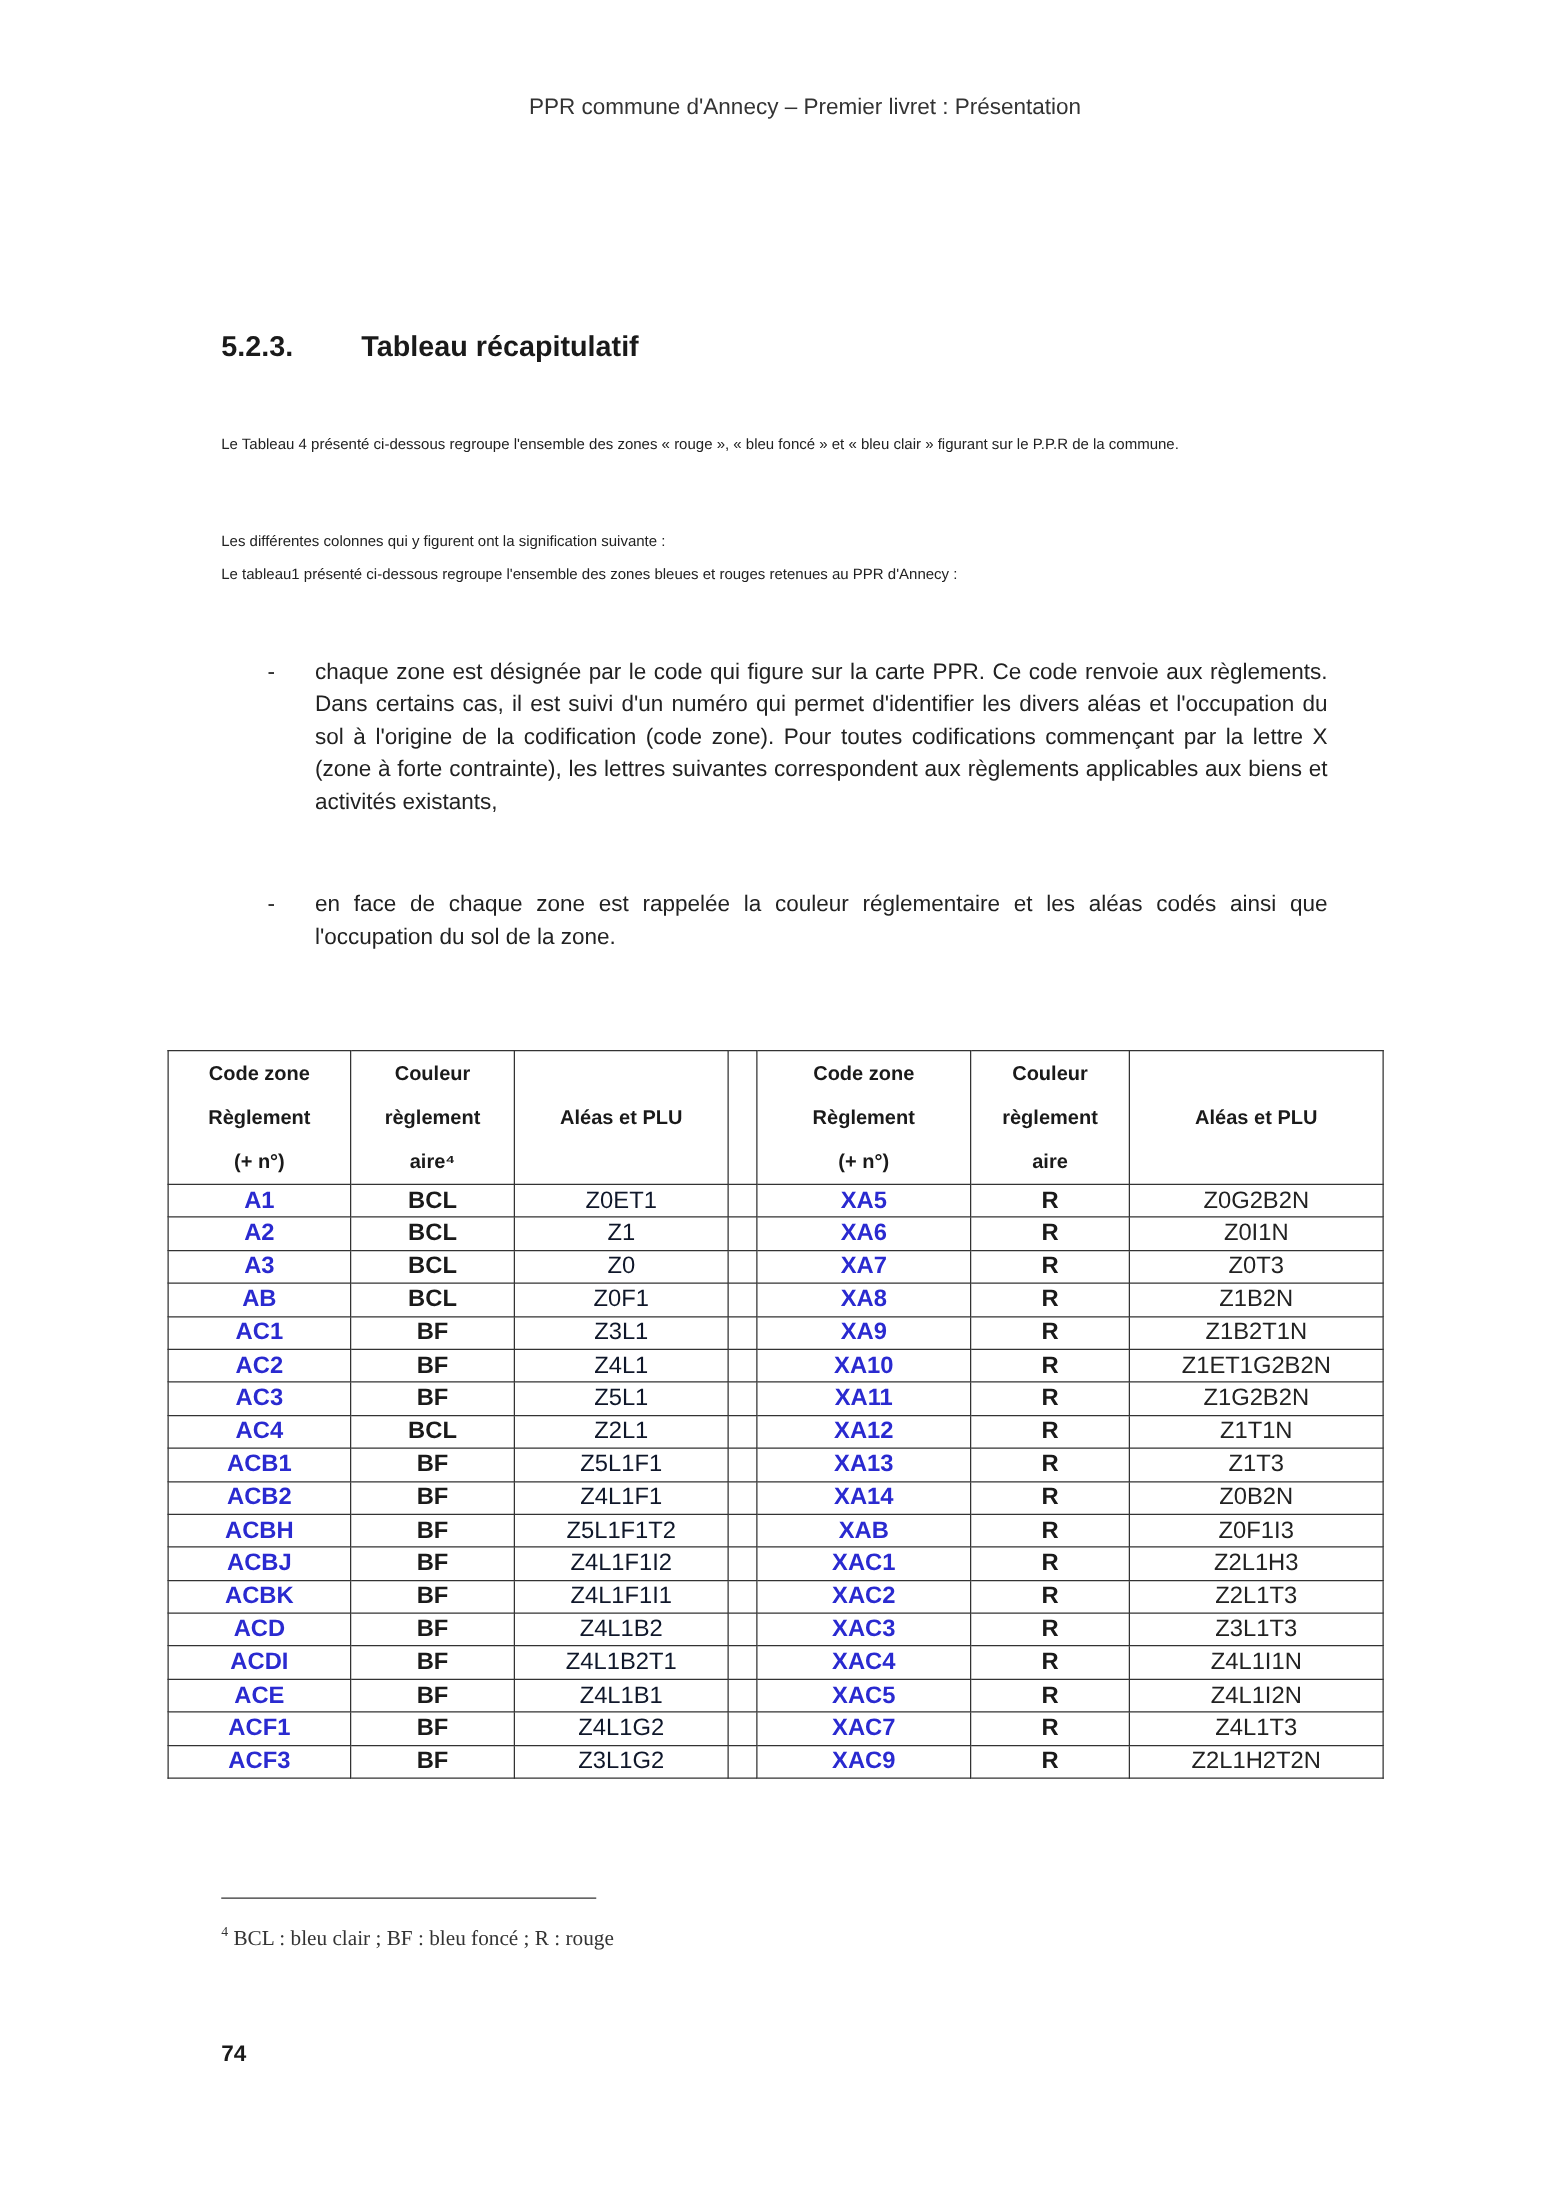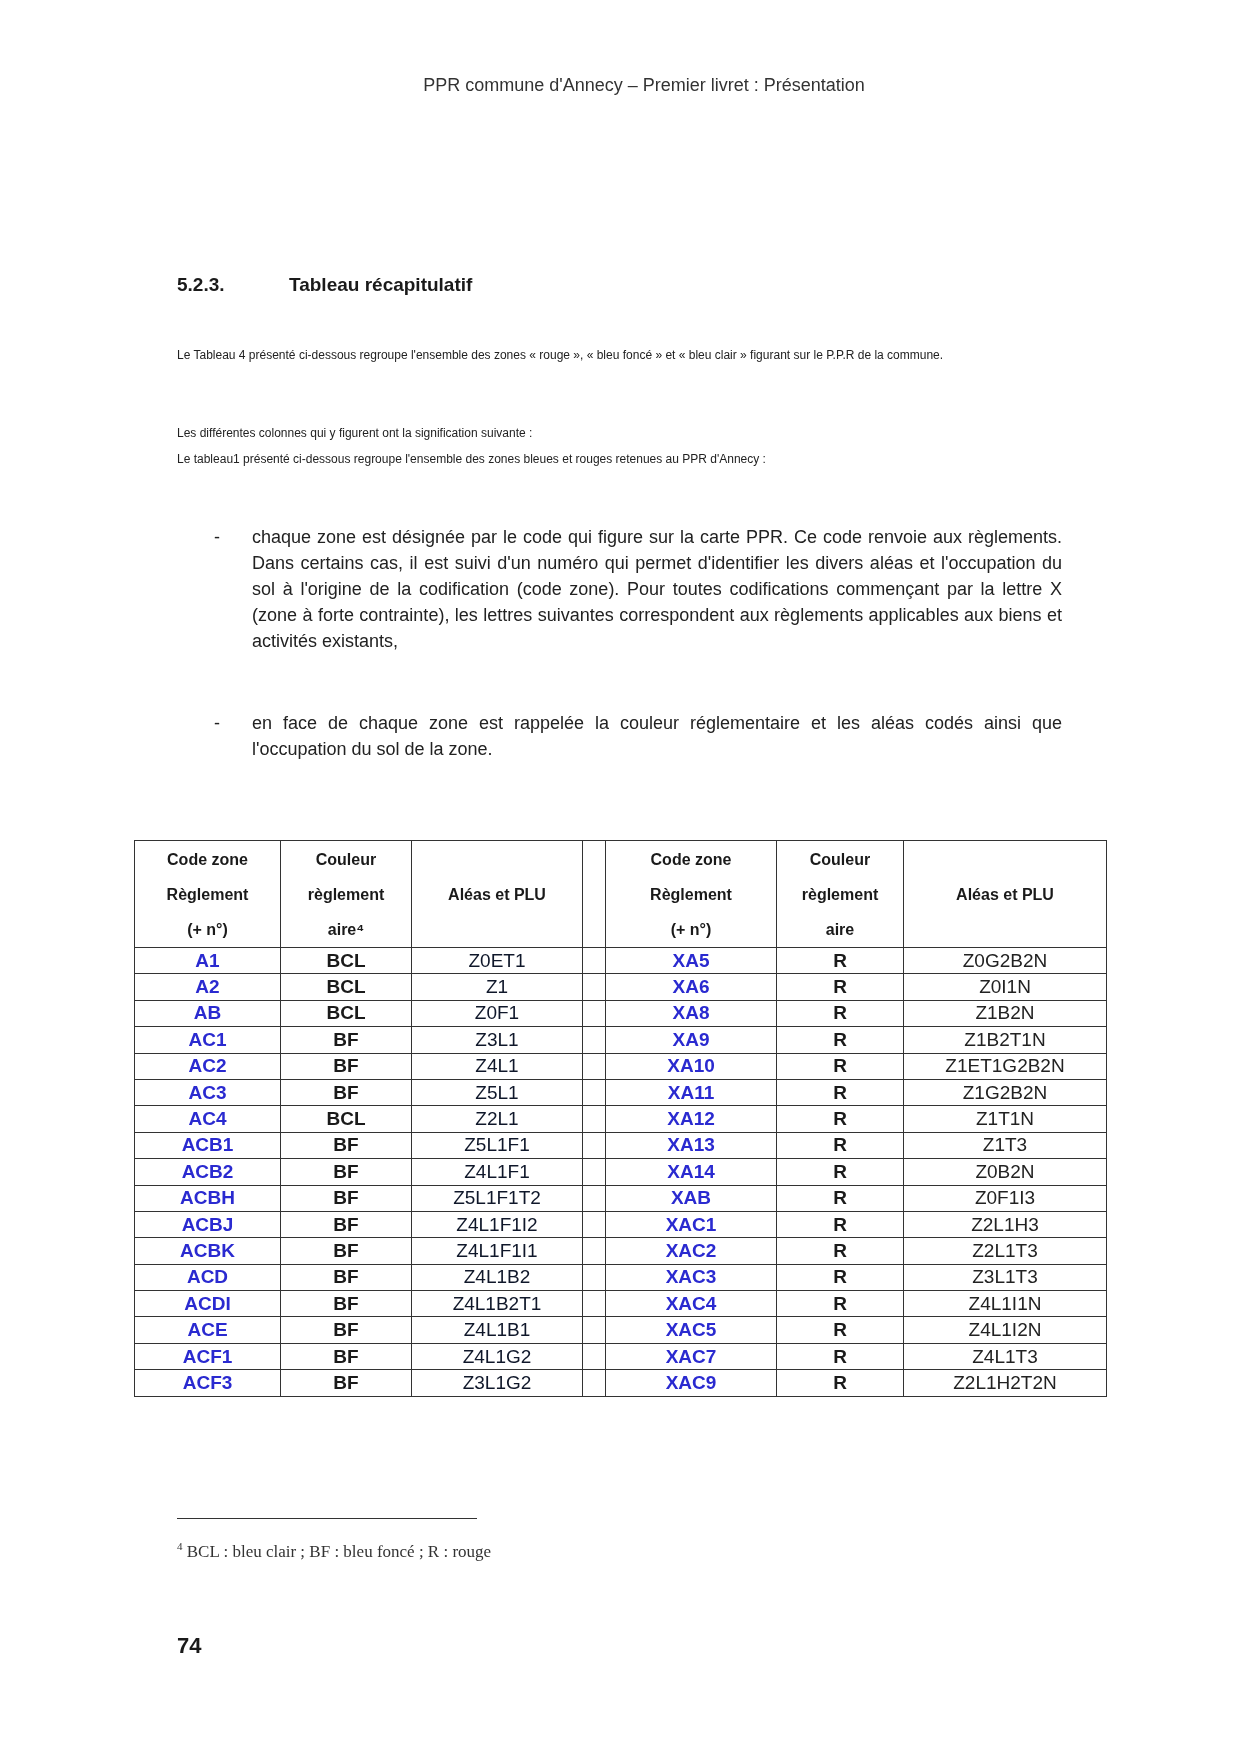--- a/index.html
+++ b/index.html
@@ -1,20 +1,20 @@
 <!DOCTYPE html>
 <html><head>
   <meta charset="utf-8">
   <style>
     html, body { margin: 0; padding: 0; background: #ffffff; }
     body { width: 1240px; height: 1754px; position: relative; overflow: hidden;
            font-family: "Liberation Sans", sans-serif; color: #1a1a1a; }
     .page-header { position: absolute; top: 75px; left: 0; width: 1240px; text-align: center;
                    font-size: 18px; color: #333; padding-left: 24px; }
-    .section-heading { position: absolute; top: 274px; left: 177px; font-size: 19px; font-weight: bold; }
+    .section-heading { position: absolute; top: 264px; left: 177px; font-size: 23px; font-weight: bold; }
     .section-heading .num { display: inline-block; width: 112px; }
     .para { position: absolute; left: 177px; width: 885px; font-size: 12px; line-height: 26px;
             text-align: justify; color: #222; }
     .p1 { top: 342px; }
     .p2 { top: 420px; }
     .bullet { position: absolute; left: 177px; width: 885px; font-size: 18px; line-height: 26px; color: #222; }
     .bullet .dash { position: absolute; left: 37px; top: 0; }
     .bullet .btext { position: absolute; left: 75px; width: 810px; text-align: justify; }
     .b1 { top: 524px; }
     .b2 { top: 710px; }
@@ -31,21 +31,21 @@
     .c-code2 { width: 170px; color: #2a2ad0; font-weight: bold; }
     .c-col2 { width: 126px; font-weight: bold; }
     .c-alea2 { width: 202px; color: #222; }
     th.c-code, th.c-code2 { color: #1a1a1a; }
     th.c-alea, th.c-alea2 { font-weight: bold; color: #1a1a1a; }
 
     .footnote-rule { position: absolute; top: 1518px; left: 177px; width: 300px; height: 0;
                      border-top: 1.5px solid #333; }
     .footnote { position: absolute; top: 1540px; left: 177px; font-size: 17px; color: #333; font-family: Liberation Serif, serif; }
     .footnote sup { font-size: 11px; }
-    .page-number { position: absolute; top: 1633px; left: 177px; font-size: 22px; font-weight: bold; }
+    .page-number { position: absolute; top: 1633px; left: 177px; font-size: 18px; font-weight: bold; }
   </style>
 </head>
 <body>
 
 <div class="page-header">PPR commune d'Annecy – Premier livret : Présentation</div>
 
 <div class="section-heading">
   <span class="num">5.2.3.</span><span>Tableau récapitulatif</span>
 </div>
 
@@ -105,20 +105,29 @@
       <tr>
         <td class="c-code">A2</td>
         <td class="c-col">BCL</td>
         <td class="c-alea">Z1</td>
         <td class="c-gap"></td>
         <td class="c-code2">XA6</td>
         <td class="c-col2">R</td>
         <td class="c-alea2">Z0I1N</td>
       </tr>
       <tr>
+        <td class="c-code">A3</td>
+        <td class="c-col">BCL</td>
+        <td class="c-alea">Z0</td>
+        <td class="c-gap"></td>
+        <td class="c-code2">XA7</td>
+        <td class="c-col2">R</td>
+        <td class="c-alea2">Z0T3</td>
+      </tr>
+      <tr>
         <td class="c-code">AB</td>
         <td class="c-col">BCL</td>
         <td class="c-alea">Z0F1</td>
         <td class="c-gap"></td>
         <td class="c-code2">XA8</td>
         <td class="c-col2">R</td>
         <td class="c-alea2">Z1B2N</td>
       </tr>
       <tr>
         <td class="c-code">AC1</td>

